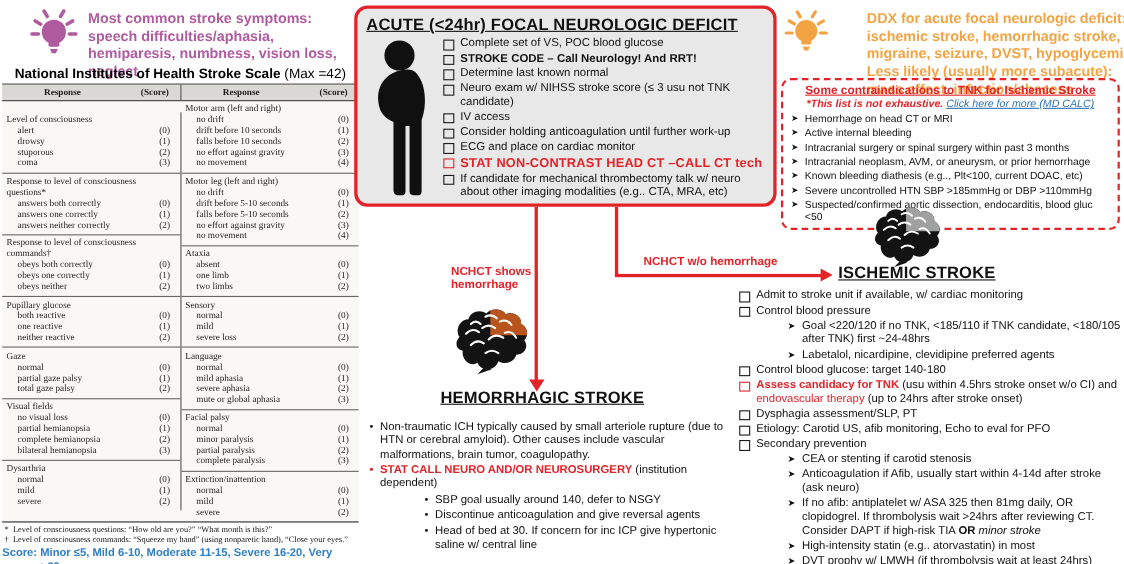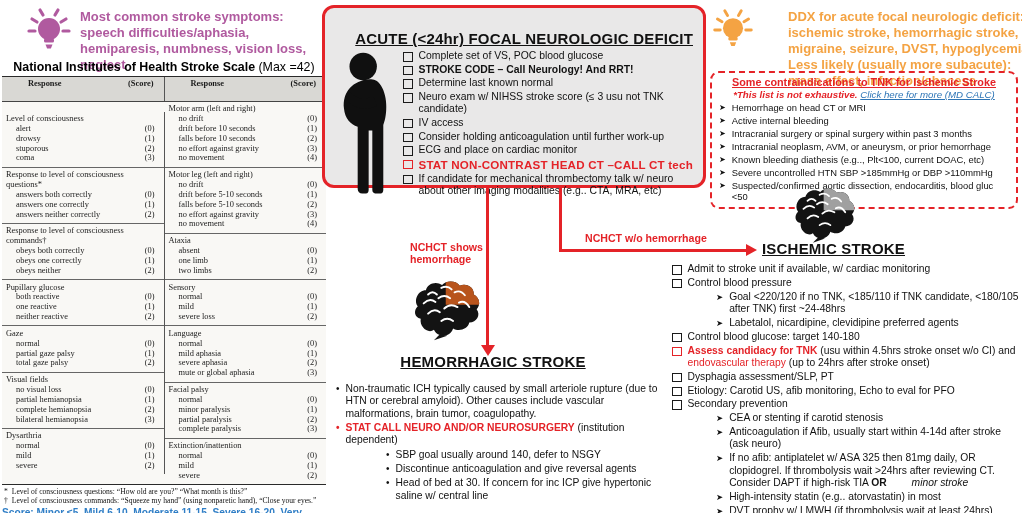--- a/index.html
+++ b/index.html
@@ -1,51 +1,51 @@
 <!DOCTYPE html>
 <html><head>
 <meta charset="utf-8">
 <style>
   html,body{margin:0;padding:0;width:1022px;height:513px;}
   body{position:relative;background:#ffffff;font-family:"Liberation Sans",sans-serif;overflow:hidden;color:#111;}
   .abs{position:absolute;}
   .b{font-weight:700;}
-  .i{font-style:italic;margin-left:22px;}
+  .i{font-style:italic;}
   .red-t{color:#e42328;}
 
   
   .tip-text{font-size:13px;line-height:1.24;font-weight:600;}
   .purple{color:#b05a9f;}
   .orange{color:#f4a343;}
 
   
   #left-col{left:2px;top:60px;width:324px;}
   .nihss-title{text-align:center;font-size:12.4px;color:#000000;margin-bottom:2px;}
   .nihss-title .t-main{font-weight:800;}
   .nihss-title .t-suf{font-weight:400;}
   .nihss{background:#f9f8f5;border-top:1.6px solid #2a2a2a;border-bottom:1.8px solid #2a2a2a;
          font-family:"Liberation Serif",serif;font-size:8.4px;line-height:1.17;color:#1b1b1b;}
   .thead{display:flex;background:#d9d8d4;border-bottom:1.3px solid #444;font-weight:700;}
-  .hhalf{flex:1;display:flex;justify-content:space-between;padding:2px 10px 12px 26px;}
+  .hhalf{flex:1;display:flex;justify-content:space-between;padding:2px 10px 2px 26px;margin-left:12px;}
   .hhalf.first{border-right:1px solid #555;}
   .tbody{display:flex;align-items:center;}
   .tcol{flex:1;display:flex;flex-direction:column;}
   .tcol.first{border-right:1px solid #555;}
   .tgroup{padding:2.5px 5px 3.5px 4px;border-bottom:1px solid #666;flex:0 0 auto;}
   .tcol .tgroup:last-child{border-bottom:none;flex:1;}
   .titem{display:flex;justify-content:space-between;padding-left:10px;}
   .tscore{flex:none;padding-right:4px;}
   .fnotes{margin-top:2px;}
   .fnote{font-family:"Liberation Serif",serif;font-size:7.6px;line-height:1.25;display:flex;gap:4px;padding:0 2px;}
   .bluenote{font-size:10.2px;font-weight:600;color:#2f7ec6;line-height:1.25;margin-top:1px;}
 
   
   #acute-box{left:322px;top:5px;width:384px;height:183px;box-sizing:border-box;background:#e9e8e8;
              border:3px solid #e42328;border-radius:12px;padding:6px 10px 4px 8px;}
-  #acute-title{text-align:right;font-size:15px;font-weight:800;text-decoration:underline;letter-spacing:.2px;margin-bottom:3px;margin-top:16px;}
+  #acute-title{text-align:left;font-size:15px;font-weight:800;text-decoration:underline;letter-spacing:.2px;margin-bottom:3px;}
   #acute-content{display:flex;gap:6px;}
   #acute-list{flex:1;display:flex;flex-direction:column;gap:1.5px;font-size:10.4px;line-height:1.17;}
 
   .chk-row{display:flex;gap:6px;}
   .cb{flex:0 0 auto;width:7.5px;height:7.5px;border:1.5px solid #1a1a1a;margin-top:2px;background:#fff0;}
   .cb-red{border-color:#e42328;}
   .chk-tx{display:inline;}
   .chk-tx.big{font-size:11.6px;letter-spacing:.2px;}
   .sub-row{display:flex;gap:6px;padding-left:44px;}
   .sub-marker{flex:0 0 auto;font-family:"DejaVu Sans",sans-serif;font-size:8.5px;margin-top:1px;}

